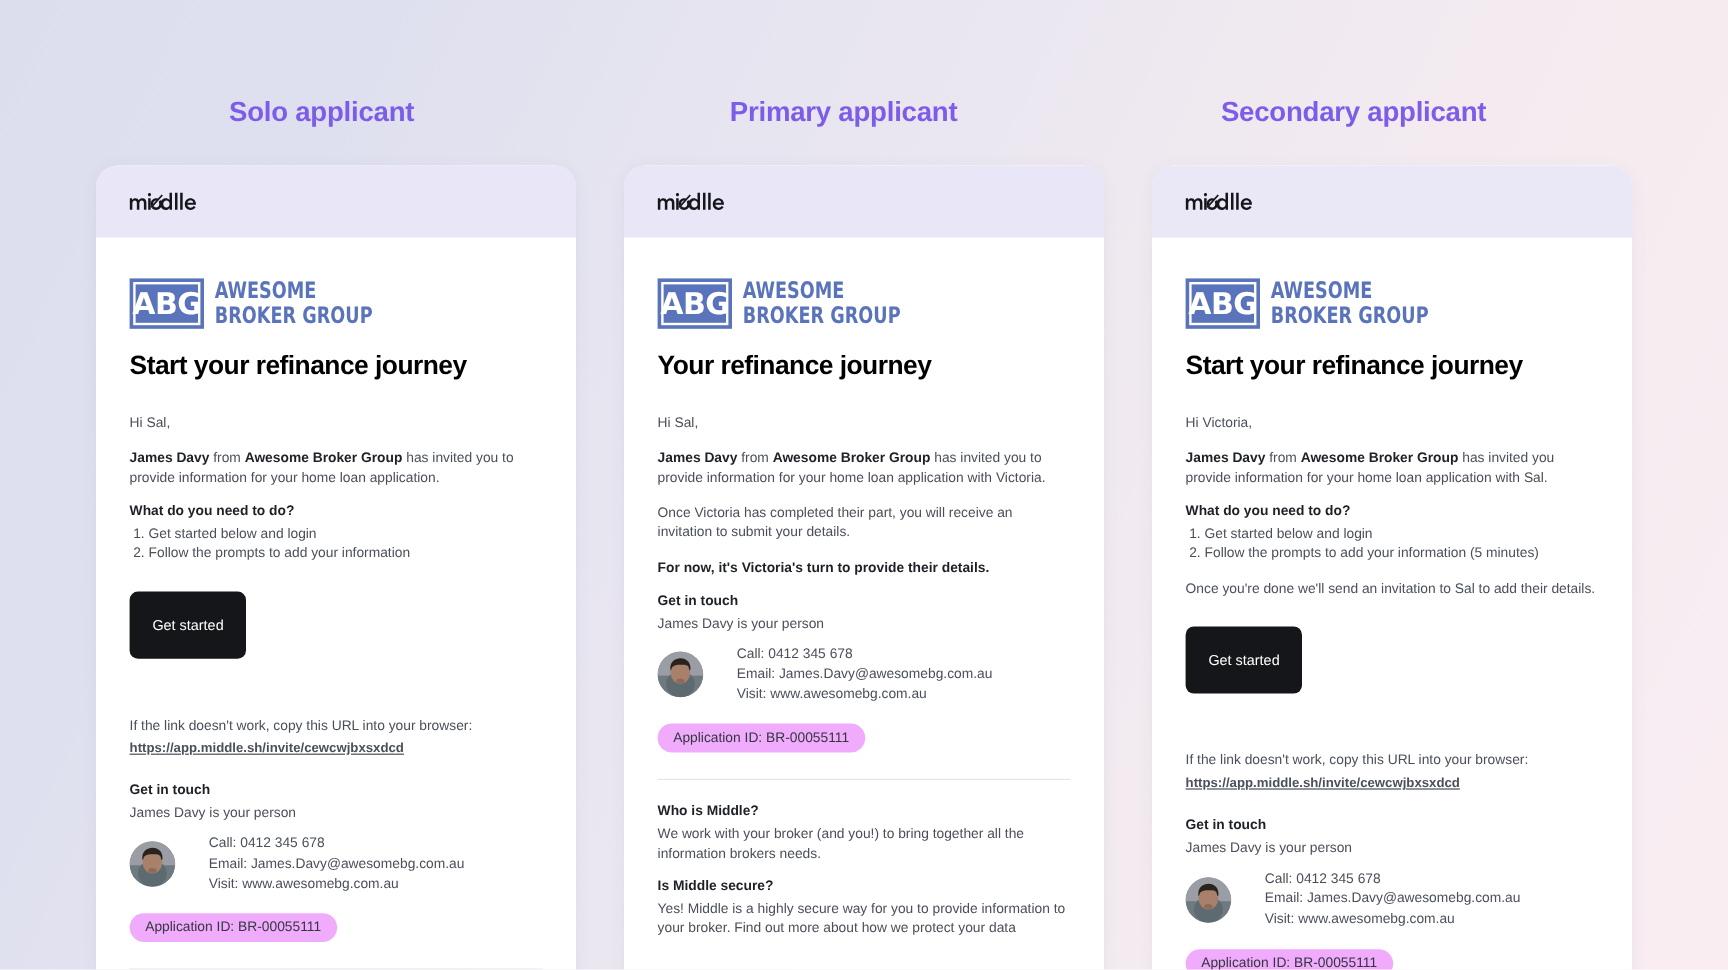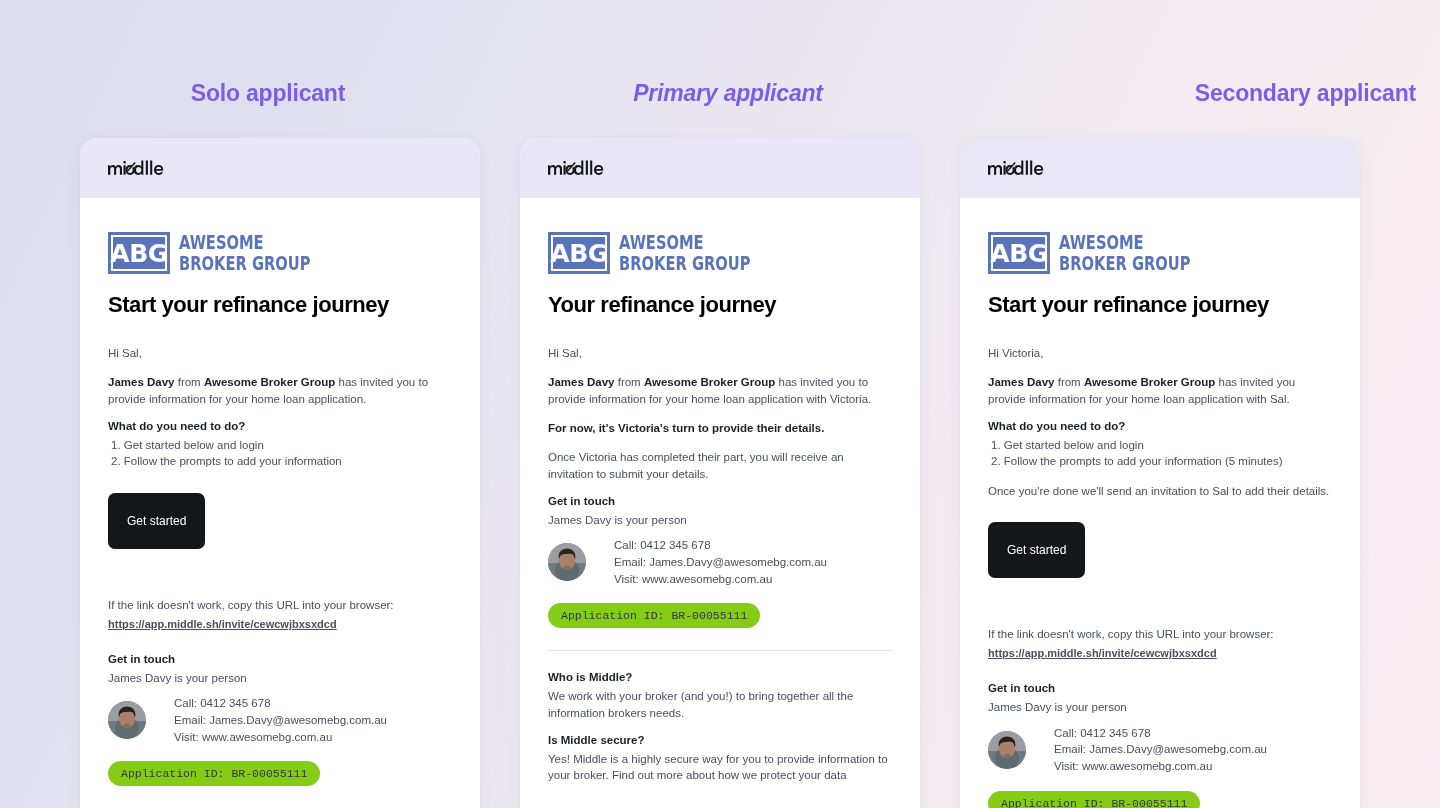--- a/index.html
+++ b/index.html
@@ -30,22 +30,22 @@
     position: absolute;
     top: 80px;
     text-align: center;
     font-size: 23px;
     font-weight: 700;
     letter-spacing: -0.2px;
     color: #7c5ce8;
     white-space: nowrap;
   }
   .col-title.c0 { left: 68px;  width: 400px; }
-  .col-title.c1 { left: 528px; width: 400px; font-style: italic; }
-  .col-title.c2 { left: 1016px; width: 400px; text-align: right; }
+  .col-title.c1 { left: 503px; width: 400px; }
+  .col-title.c2 { left: 928px; width: 400px; }
 
   
   .card {
     position: absolute;
     top: 138px;
     width: 400px;
     height: 690px;
     background: #ffffff;
     border-radius: 18px 18px 0 0;
     overflow: hidden;
@@ -175,26 +175,25 @@
     flex: 0 0 38px;
     overflow: hidden;
     background: #8a8f98;
     position: relative;
   }
   .avatar svg { display:block; width:100%; height:100%; }
   .contact-lines { font-size: 11.5px; line-height: 1.45; color: #4a4f5a; }
 
   .appid {
     display: inline-block;
-    background: #84cc16;
+    background: #f0abfc;
     border-radius: 13px;
     padding: 6px 13px;
     font-size: 11.5px;
     color: #33373f;
-    font-family: Liberation Mono, monospace;
   }
 
   hr.sep {
     border: none;
     border-top: 1px solid #e6e6ea;
     margin: 22px 0 20px 0;
   }
 </style>
 </head>
 <body>
@@ -322,23 +321,23 @@
           <span>BROKER GROUP</span>
         </div>
       </div>
 
       <h1 class="title">Your refinance journey</h1>
 
       <p>Hi Sal,</p>
 
       <p><b class="b">James Davy</b><span> from </span><b class="b">Awesome Broker Group</b><span> has invited you to provide information for your home loan application with Victoria.</span></p>
 
+      <p>Once Victoria has completed their part, you will receive an invitation to submit your details.</p>
+
       <p><b class="b">For now, it's Victoria's turn to provide their details.</b></p>
-
-      <p>Once Victoria has completed their part, you will receive an invitation to submit your details.</p>
 
 
       <div class="hdr">Get in touch</div>
       <p class="tight">James Davy is your person</p>
 
       <div class="contact">
         <div class="avatar">
           <svg viewBox="0 0 38 38" aria-hidden="true">
             <defs>
                 <clipPath id="cc1">

